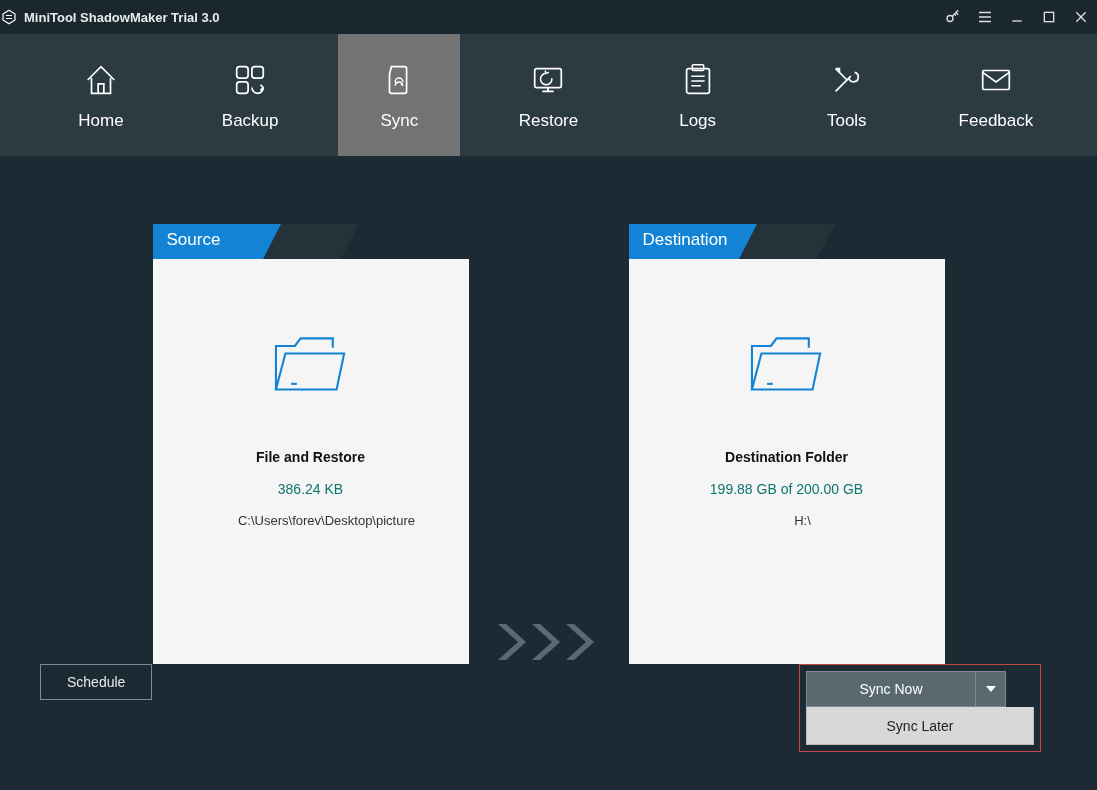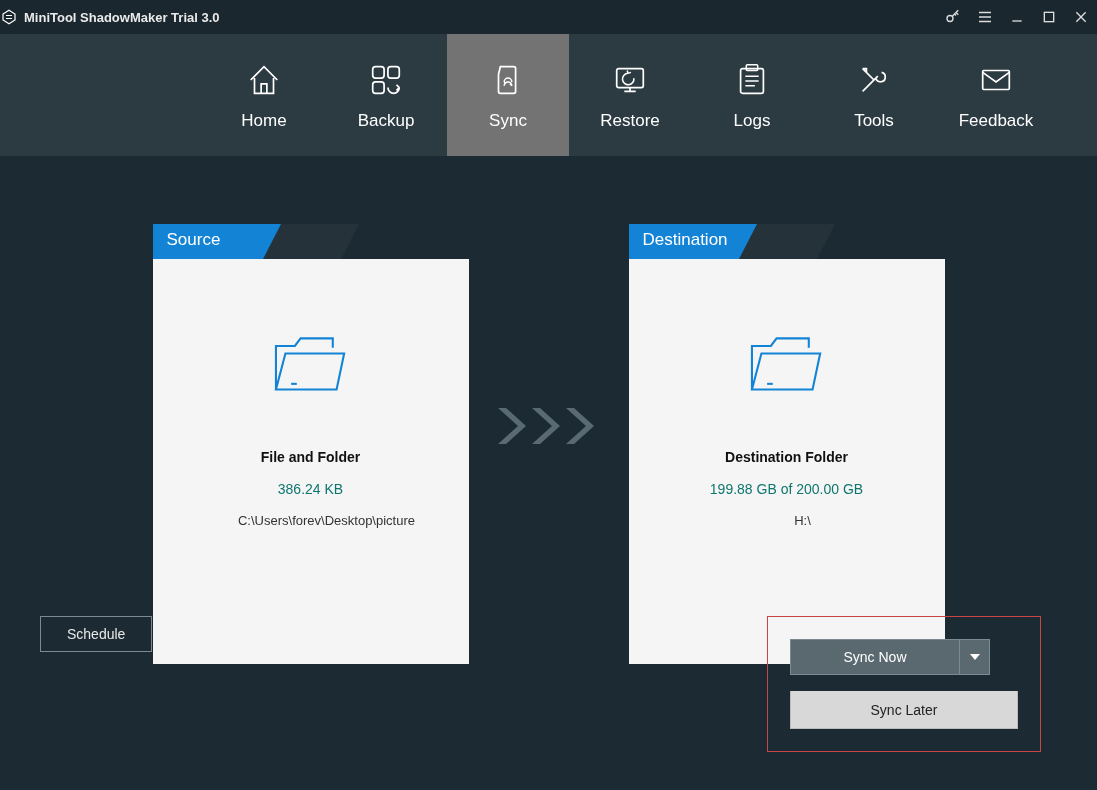--- a/index.html
+++ b/index.html
@@ -39,21 +39,21 @@
   .tbtn svg { width: 18px; height: 18px; }
   .tbtn.close svg { width: 16px; height: 16px; }
   .tbtn.min svg, .tbtn.max svg { width:16px; height:16px; }
 
   
   .nav {
     height: 122px;
     background: #2c3a41;
     display: flex;
     padding: 0 40px;
-    justify-content: flex-end;
+    justify-content: space-between;
   }
   .nav-item {
     width: 122px;
     display:flex;flex-direction:column;align-items:center;justify-content:center;
     gap: 10px;
     cursor:pointer;
     color:#fefefe;
   }
   .nav-item.active {
     background:#737373;
@@ -64,21 +64,21 @@
 
   
   .main {
     position: relative;
     height: calc(790px - 34px - 122px);
     padding-top: 68px;
   }
   .cards {
     display:flex;
     justify-content:center;
-    align-items:flex-start;
+    align-items:flex-end;
     gap: 0;
   }
   .card-wrap { width:316px; }
   .card-header {
     position:relative;
     height:35px;
   }
   .card-header .blue {
     position:absolute; left:0; top:0;
     height:35px;
@@ -153,23 +153,23 @@
     background:transparent;
     color:#e8e8e8;
     font-size:14px;
     display:flex;align-items:center;justify-content:center;
     cursor:pointer;
   }
   .bottom .spacer { flex:1; }
   .sync-group {
     position:relative;
     border:1px solid #c94545;
-    padding:22px;
+    padding:6px;
     display:flex;flex-direction:column;
-    gap:16px;
+    gap:0;
     margin-left:12px;
   }
   .sync-row { display:flex; }
   .sync-now {
     width:170px; height:36px;
     background:#5a6970;
     border:1px solid #7d8a91;
     display:flex;align-items:center;justify-content:center;
     color:#fff;font-size:14px;
     cursor:pointer;
@@ -309,21 +309,21 @@
         <div class="dark"></div>
       </div>
       <div class="card">
         <span class="folder">
           <svg width="86" height="72" viewBox="0 0 90 76" fill="none" stroke="#1384d5" stroke-width="2.2">
             <path d="M8 66 V20 h20 l6 -8 h34 v10"></path>
             <path d="M8 66 L18 28 h62 L72 66 Z"></path>
             <path d="M24 60 h6"></path>
           </svg>
         </span>
-        <div class="line1">File and Folder</div>
+        <div class="line1">File and Restore</div>
         <div class="line2">386.24 KB</div>
         <div class="line3">C:\Users\forev\Desktop\picture</div>
       </div>
     </div>
 
     <div class="arrows">
       <svg width="110" height="44" viewBox="0 0 110 44">
         <path d="M4 4 L24 22 L4 40 L12 40 L32 22 L12 4 Z"></path>
         <path d="M38 4 L58 22 L38 40 L46 40 L66 22 L46 4 Z"></path>
         <path d="M72 4 L92 22 L72 40 L80 40 L100 22 L80 4 Z"></path>

